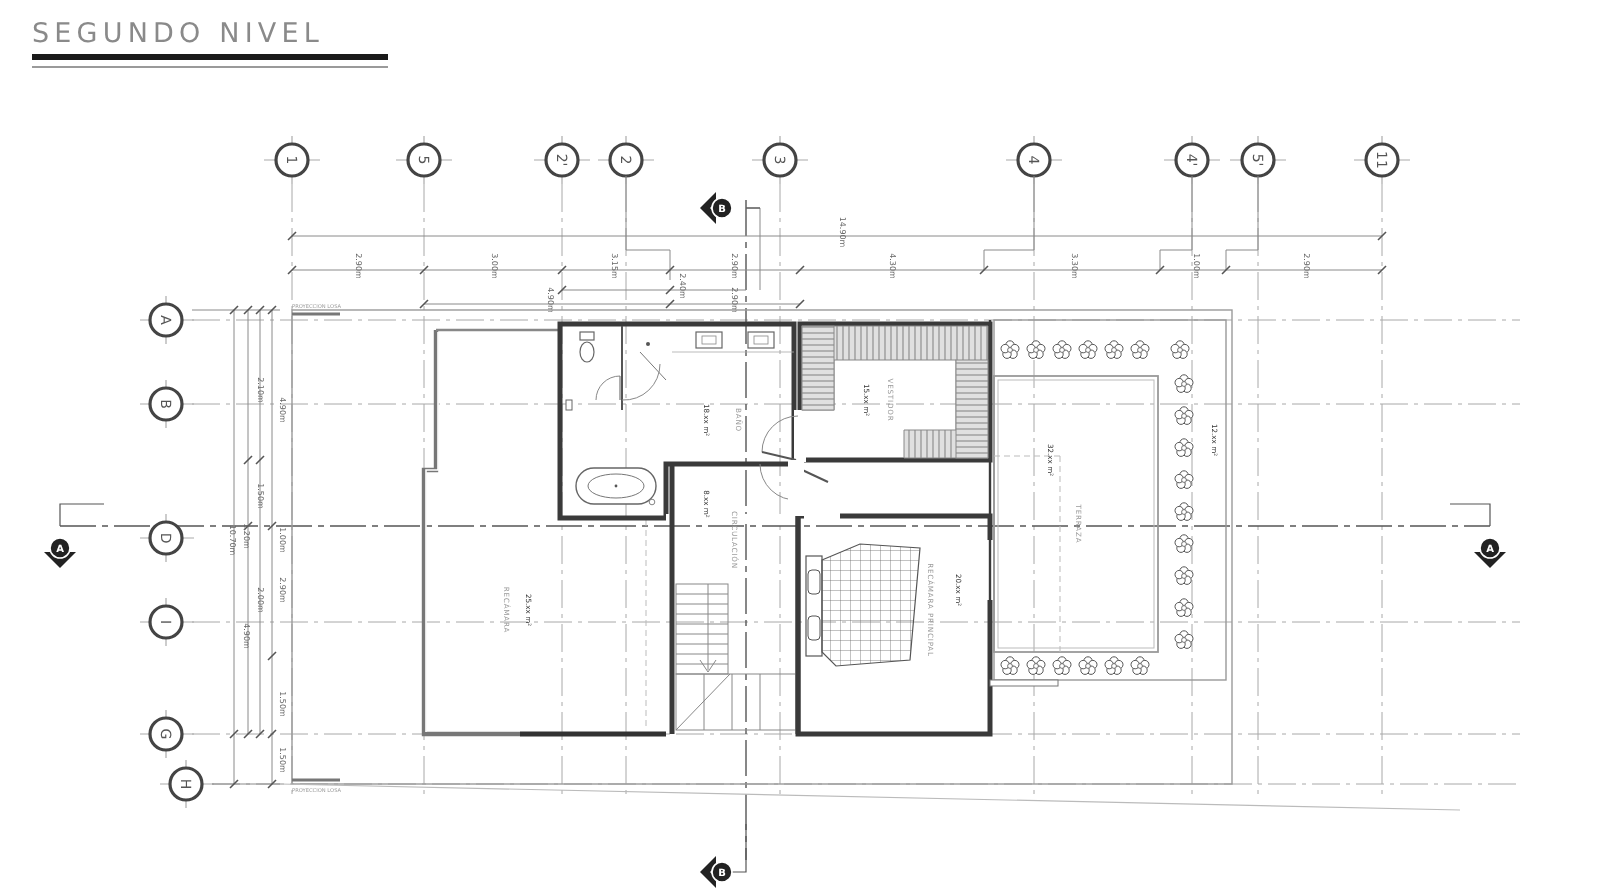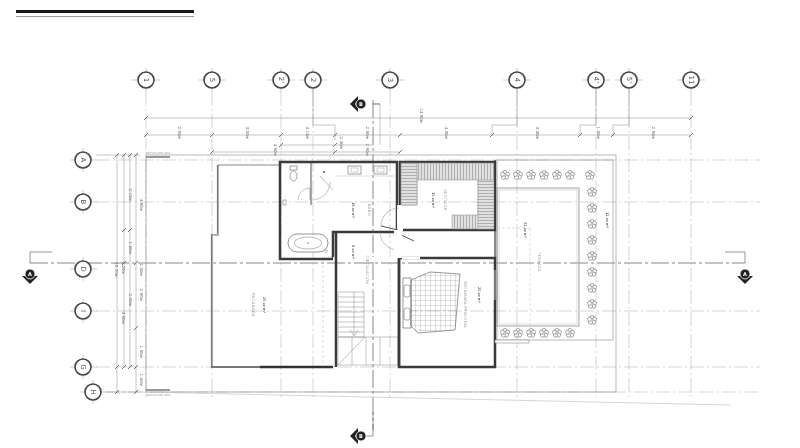--- a/index.html
+++ b/index.html
@@ -14,20 +14,21 @@
   .dim-txt { font-family: "DejaVu Sans", sans-serif; font-size: 4px; fill: #666; }
   .room-txt { font-family: "DejaVu Sans", sans-serif; font-size: 3.6px; fill: #9a9a9a; letter-spacing: 0.4px; }
   .area-txt { font-family: "DejaVu Sans", sans-serif; font-size: 3.6px; fill: #333; }
   .sec-txt { font-family: "DejaVu Sans", sans-serif; font-size: 5px; fill: #fff; font-weight: bold; }
   .small-note { font-family: "DejaVu Sans", sans-serif; font-size: 2.6px; fill: #999; }
 </style>
 </head>
 <body>
 
 <div class="title-block">
+  <div class="level-title">SEGUNDO NIVEL</div>
   <div class="rule-thick"></div>
   <div class="rule-thin"></div>
 </div>
 
 <svg class="plan" width="800" height="448" viewBox="0 0 800 448" xmlns="http://www.w3.org/2000/svg">
   <defs>
     <pattern id="hatch" width="3" height="3" patternUnits="userSpaceOnUse">
       <rect width="3" height="3" fill="#e0e0e0"></rect>
       <line x1="1.5" y1="0" x2="1.5" y2="3" stroke="#8f8f8f" stroke-width="0.6"></line>
     </pattern>

